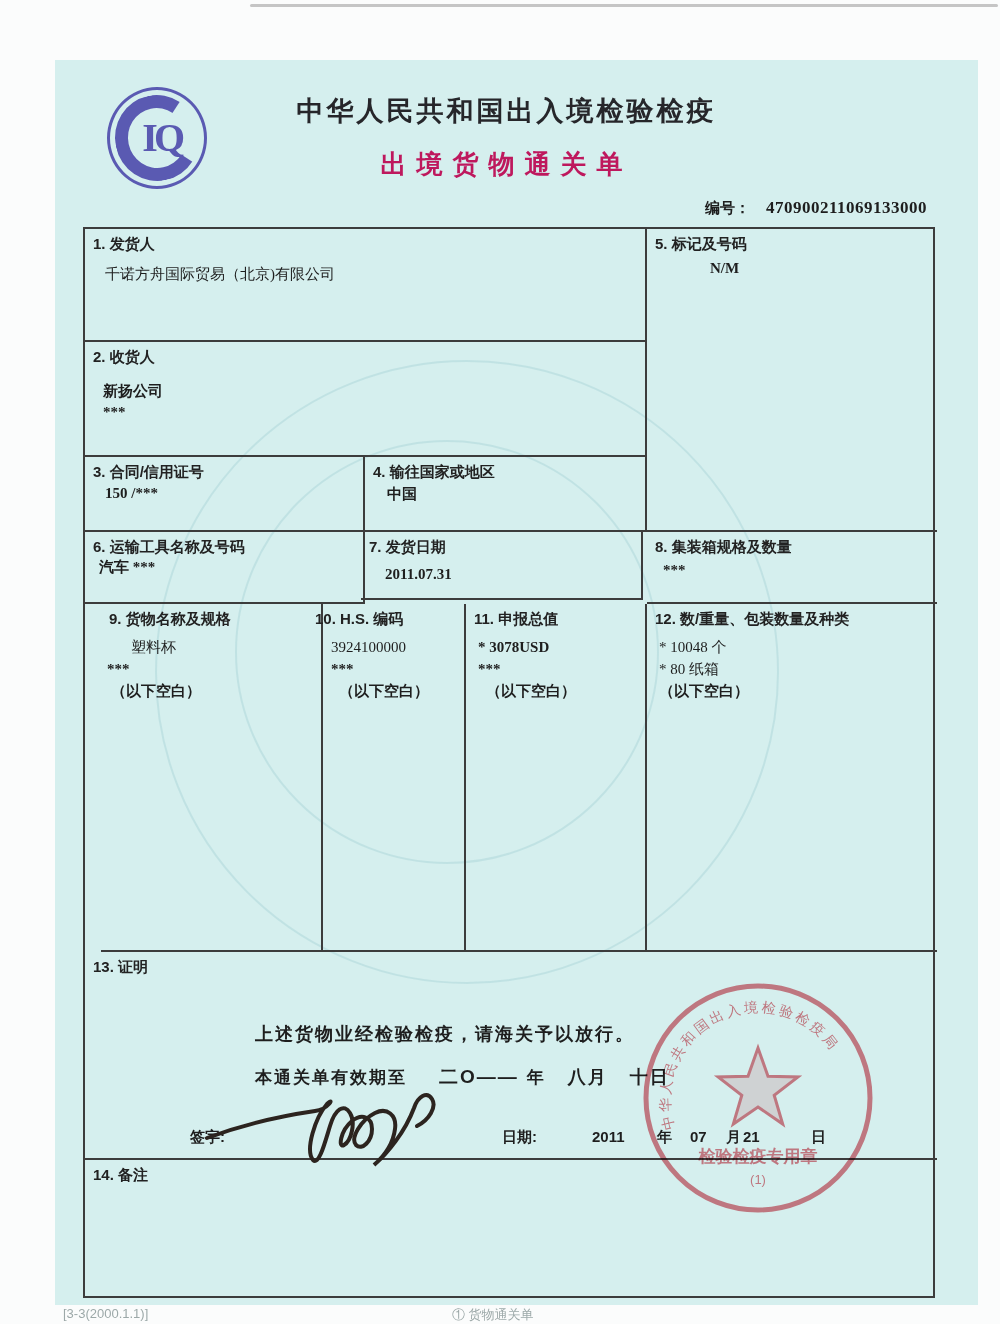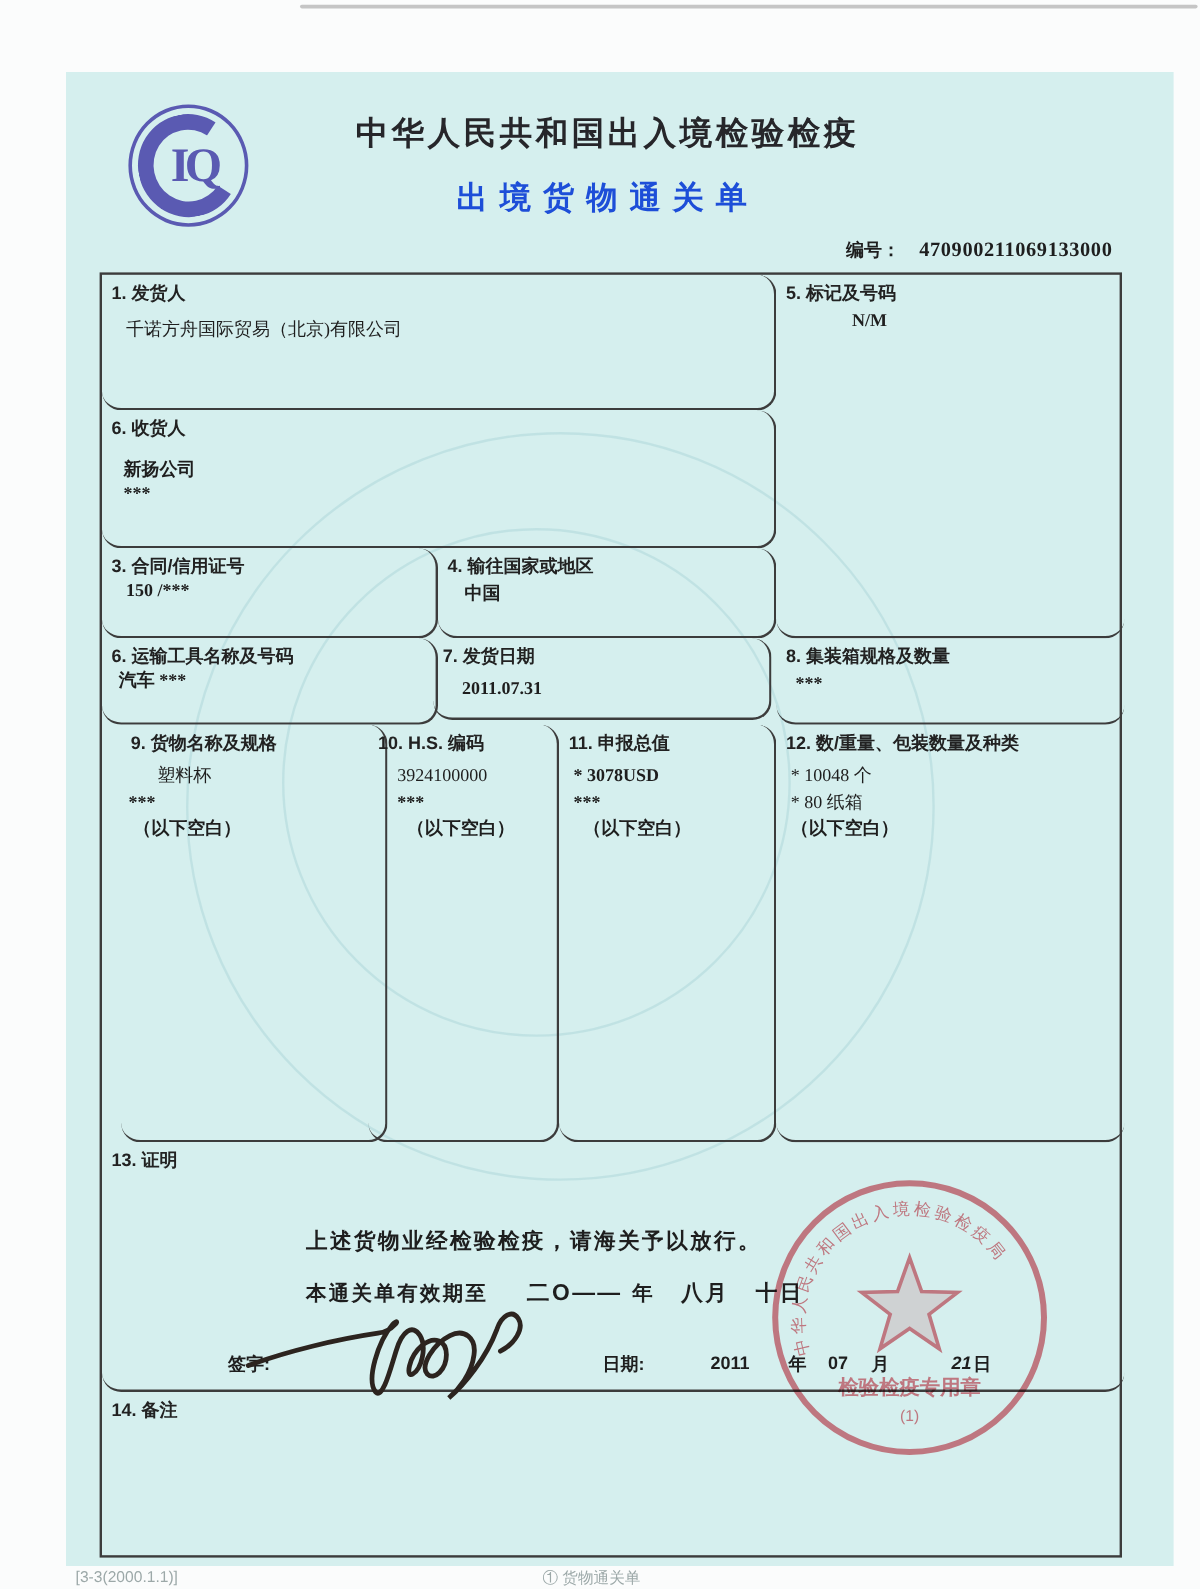--- a/index.html
+++ b/index.html
@@ -17,30 +17,30 @@
   .logo-c{position:absolute;inset:5px;border:13px solid #5a5ab2;
        border-right-color:transparent;border-radius:50%;transform:rotate(-12deg);}
   .logo-iq{position:absolute;top:50%;left:55%;transform:translate(-50%,-52%);
        font-family:"Liberation Serif",serif;font-weight:bold;font-size:40px;
        color:#5a5ab2;letter-spacing:-4px;}
   .org-title{position:absolute;left:0;right:20px;top:33px;text-align:center;
        font-family:"Liberation Sans",sans-serif;font-weight:bold;font-size:27px;
        letter-spacing:3px;color:#26262a;}
   .doc-title{position:absolute;left:0;right:20px;top:87px;text-align:center;
        font-family:"Liberation Sans",sans-serif;font-weight:bold;font-size:26px;
-       letter-spacing:10px;color:#1d4ed8;}
+       letter-spacing:10px;color:#be185d;}
   .doc-no{position:absolute;left:650px;top:138px;display:flex;align-items:baseline;gap:16px;}
   .doc-no .lbl{font-weight:bold;font-size:15px;}
   .doc-no .num{font-weight:bold;font-size:17px;letter-spacing:.5px;}
   
   .tbl{position:absolute;left:28px;top:167px;width:852px;height:1071px;
        border:2px solid #3c3c3c;box-sizing:border-box;}
   .cell{position:absolute;box-sizing:border-box;}
   .br{border-right:2px solid #3c3c3c;}
-  .bb{border-bottom:2px solid #3c3c3c;border-radius:16px;}
+  .bb{border-bottom:2px solid #3c3c3c;}
   .flabel{font-weight:bold;font-size:15px;padding:6px 0 0 8px;
        font-family:"Liberation Sans",sans-serif;color:#222;}
   .fval{font-size:15px;position:absolute;white-space:nowrap;}
   .b{font-weight:bold;}
   .lines{position:absolute;font-size:15px;line-height:22px;}
   .lines div{white-space:nowrap;}
   
   .stmt{position:absolute;left:170px;top:70px;font-weight:bold;font-size:18px;
        letter-spacing:2px;font-family:"Liberation Sans",sans-serif;}
   .valid{position:absolute;left:170px;top:112px;font-weight:bold;font-size:17px;
@@ -84,21 +84,21 @@
       <div class="flabel">1. 发货人</div>
       <div class="fval" style="left:20px;top:36px;">千诺方舟国际贸易（北京)有限公司</div>
     </div>
 
     <div class="cell bb" style="left:562px;top:0;width:290px;height:303px;">
       <div class="flabel">5. 标记及号码</div>
       <div class="fval b" style="left:18px;top:31px;margin-left:45px;">N/M</div>
     </div>
 
     <div class="cell br bb" style="left:0;top:113px;width:562px;height:115px;">
-      <div class="flabel">6. 收货人</div>
+      <div class="flabel">2. 收货人</div>
       <div class="fval b" style="left:18px;top:40px;">新扬公司</div>
       <div class="fval b" style="left:18px;top:62px;">***</div>
     </div>
 
     <div class="cell br bb" style="left:0;top:228px;width:280px;height:75px;">
       <div class="flabel">3. 合同/信用证号</div>
       <div class="fval b" style="left:20px;top:28px;">150 /***</div>
     </div>
 
     <div class="cell br bb" style="left:280px;top:228px;width:282px;height:75px;">
@@ -173,21 +173,21 @@
                  C116 90 122 66 127 50 C132 33 141 27 147 37 C153 47 148 65 141 69
                  C135 73 137 55 149 45 C159 37 169 41 169 53 C169 65 159 75 153 69
                  C147 62 158 44 172 37 C184 31 194 39 192 53 C190 69 179 82 171 89
                  C184 78 202 56 211 32 C215 20 224 15 229 23 C234 31 226 44 214 50" fill="none" stroke="#2c241f" stroke-width="4" stroke-linecap="round"></path>
       </svg>
       <span class="dt" style="left:417px;">日期:</span>
       <span class="dt" style="left:507px;">2011</span>
       <span class="dt" style="left:572px;">年</span>
       <span class="dt" style="left:605px;">07</span>
       <span class="dt" style="left:641px;">月</span>
-      <span class="dt" style="left:708px;font-style:italic;">21</span>
+      <span class="dt" style="left:658px;">21</span>
       <span class="dt" style="left:726px;">日</span>
     </div>
 
     <div class="cell" style="left:0;top:931px;width:852px;height:138px;">
       <div class="flabel">14. 备注</div>
     </div>
   </div>
 
   <svg class="stamp" viewBox="0 0 236 236" width="236" height="236">
     <circle cx="118" cy="118" r="112" fill="none" stroke="#dd5f6b" stroke-width="5"></circle>

